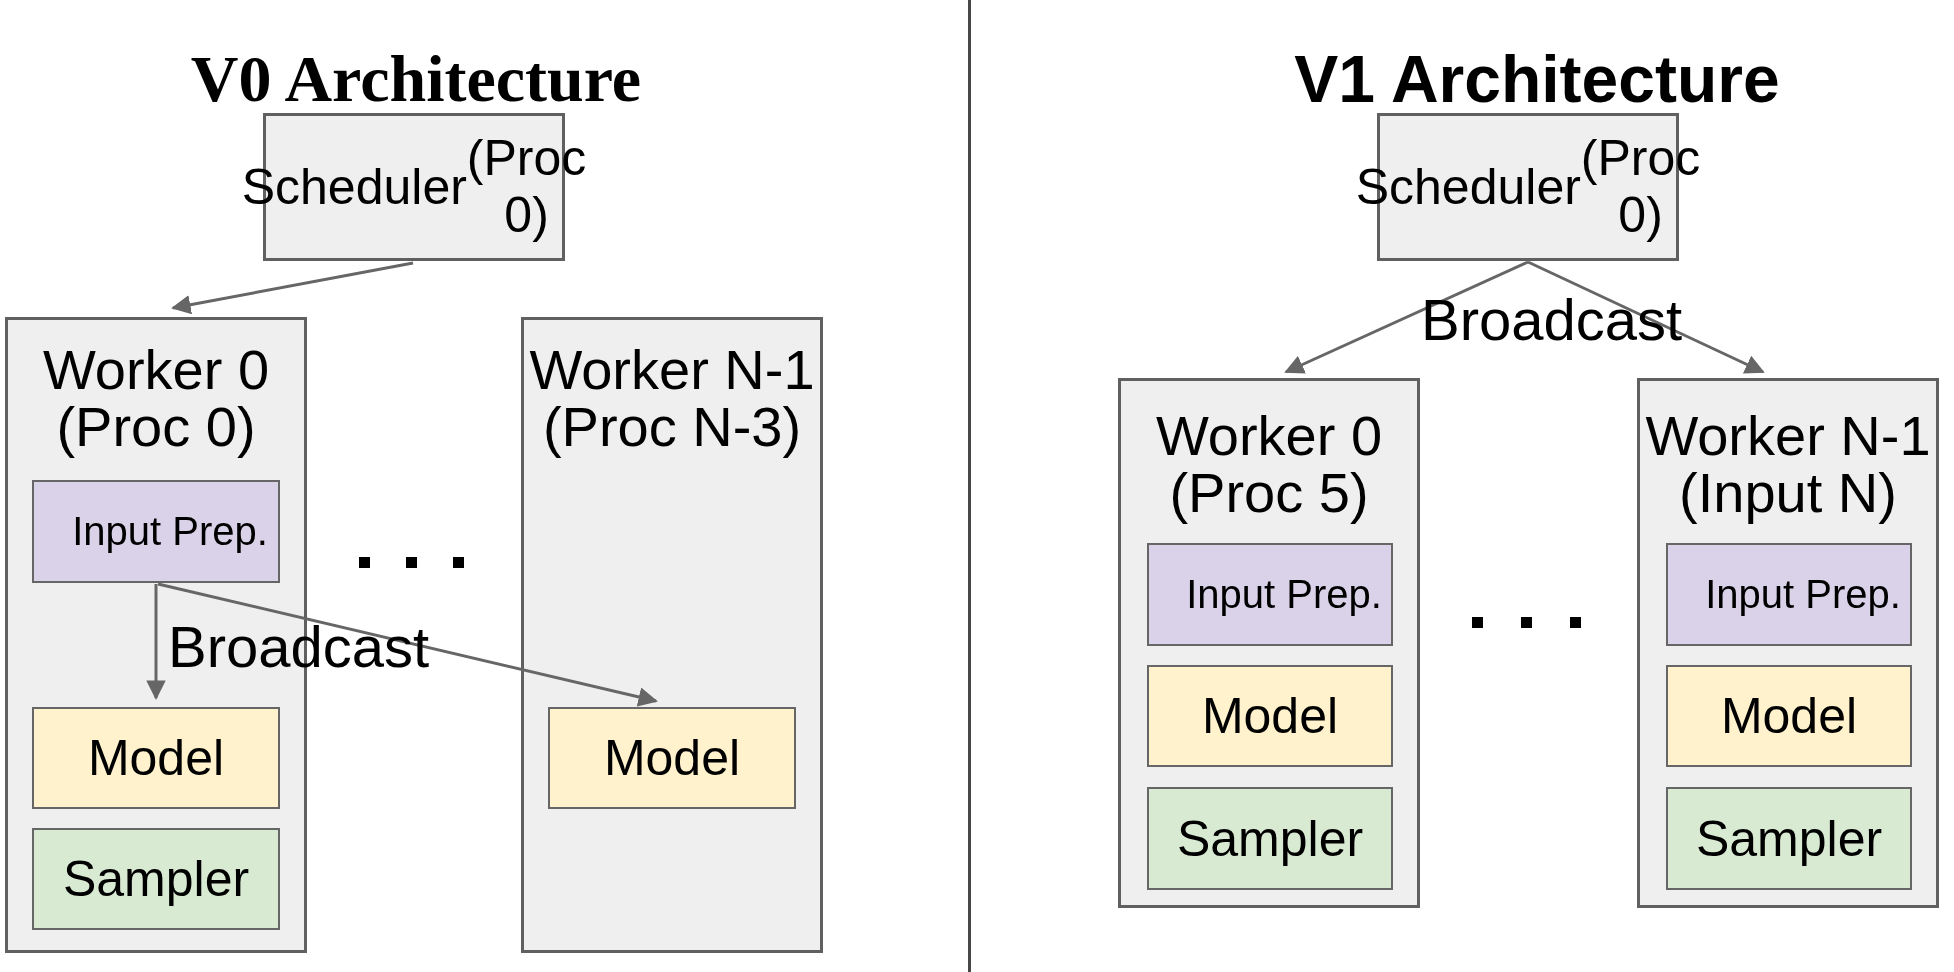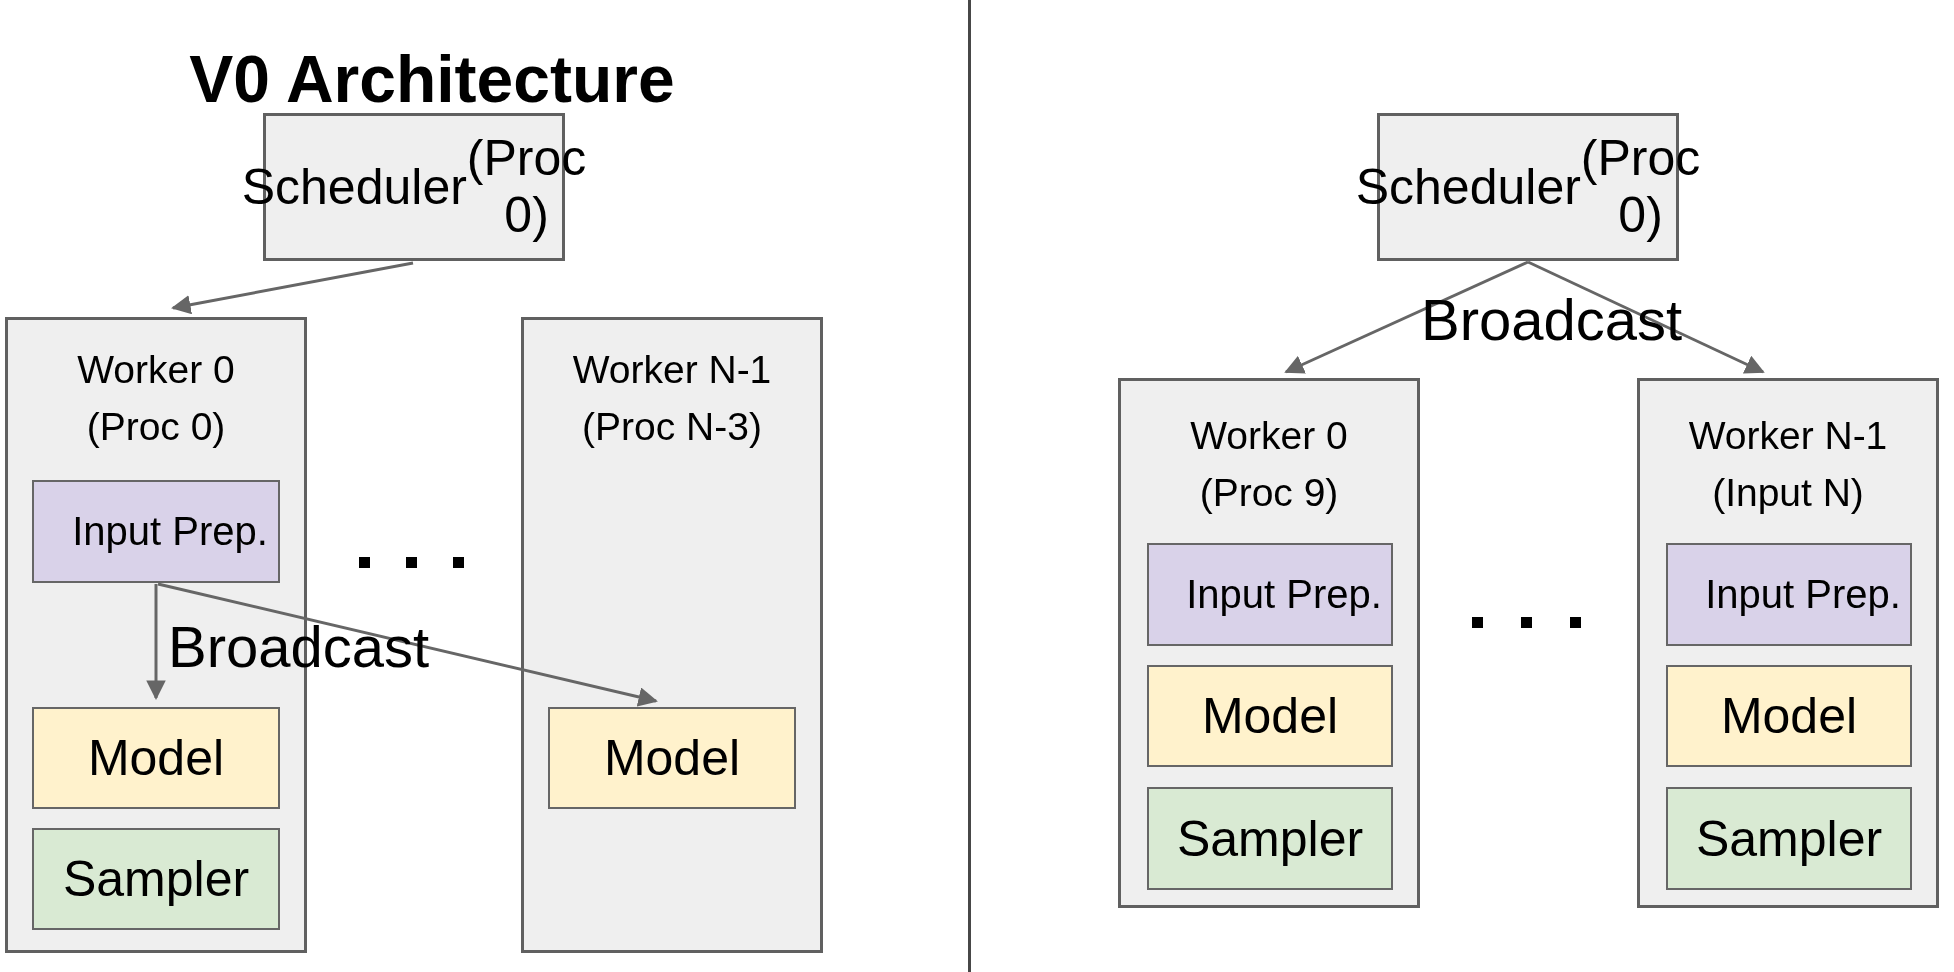--- a/index.html
+++ b/index.html
@@ -1,24 +1,24 @@
 <!DOCTYPE html>
 <html><head>
 <meta charset="utf-8">
 <style>
   html,body{margin:0;padding:0;background:#ffffff;}
   body{font-family:"Liberation Sans", sans-serif;color:#000;}
   .canvas{position:relative;width:1954px;height:972px;background:#ffffff;overflow:hidden;}
   .panel{position:absolute;inset:0;}
   .title{position:absolute;top:-2px;height:74px;line-height:74px;font-size:66px;
          text-align:center;white-space:nowrap;}
-  .title--v0{left:112px;width:640px;}
+  .title--v0{left:96px;width:640px;font-family:Liberation Serif, serif;}
   .title--v1{left:1217px;width:640px;}
   .box{position:absolute;background:#efefef;border:3px solid #606060;box-sizing:border-box;}
-  .box-title{position:absolute;left:0;right:0;text-align:center;font-size:39px;line-height:57px;}
+  .box-title{position:absolute;left:0;right:0;text-align:center;font-size:56px;line-height:57px;}
   .box-title span{display:block;}
   .scheduler{display:flex;flex-direction:row;align-items:center;justify-content:center;
              font-size:50px;line-height:57px;text-align:center;}
   .inner{position:absolute;border:2px solid #666666;box-sizing:border-box;
          display:flex;align-items:center;justify-content:center;text-align:center;}
   .inner--purple{background:#d9d2e9;}
   .inner--yellow{background:#fff2cc;}
   .inner--green{background:#d9ead3;}
   .lbl-lg{font-size:50px;}
   .lbl-sm{font-size:40px;padding-left:28px;}
@@ -79,32 +79,33 @@
       <span class="dot"></span>
     </div>
 
     <div class="broadcast broadcast--v0">Broadcast</div>
   </section>
 
   <div class="divider"></div>
 
   <section class="panel">
 
+    <h1 class="title title--v1">V1 Architecture</h1>
 
     <div class="box scheduler" style="left:1377px;top:113px;width:302px;height:148px;">
       <span>Scheduler</span>
       <span>(Proc 0)</span>
     </div>
 
     <div class="broadcast broadcast--v1">Broadcast</div>
 
     <div class="box" style="left:1118px;top:378px;width:302px;height:530px;">
       <div class="box-title" style="top:26px;">
         <span>Worker 0</span>
-        <span>(Proc 9)</span>
+        <span>(Proc 5)</span>
       </div>
       <div class="inner inner--purple lbl-sm" style="left:26px;top:162px;width:246px;height:103px;">
         <span>Input Prep.</span>
       </div>
       <div class="inner inner--yellow lbl-lg" style="left:26px;top:284px;width:246px;height:102px;">
         <span>Model</span>
       </div>
       <div class="inner inner--green lbl-lg" style="left:26px;top:406px;width:246px;height:103px;">
         <span>Sampler</span>
       </div>

